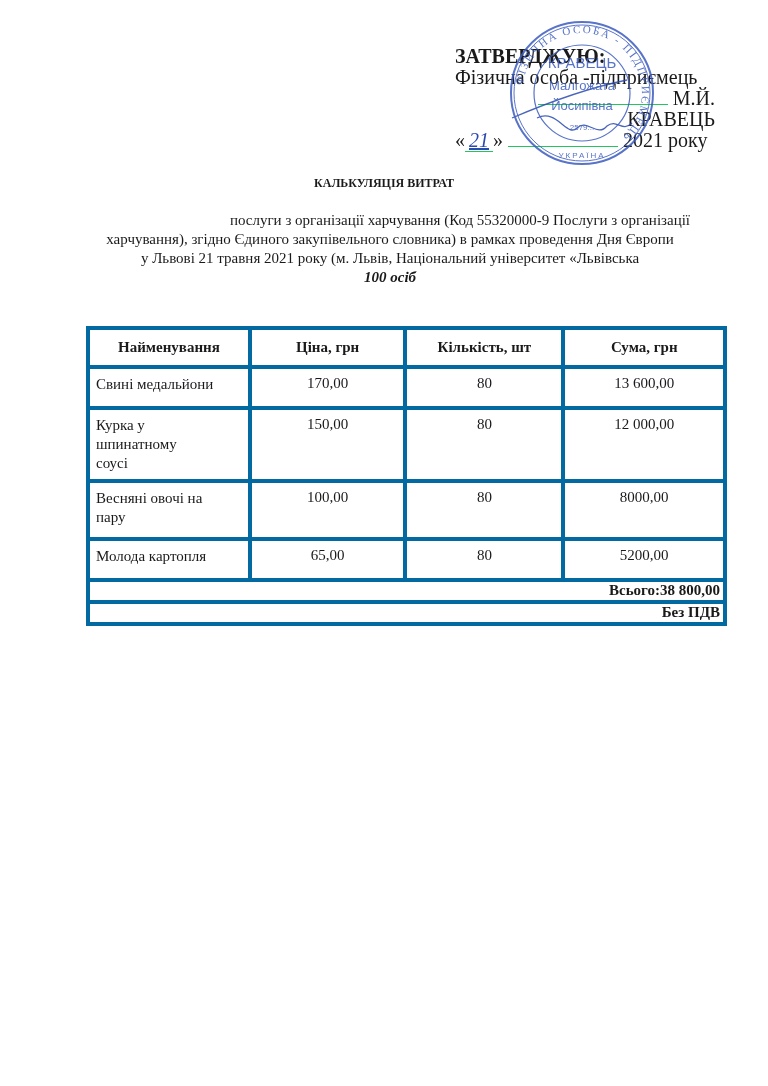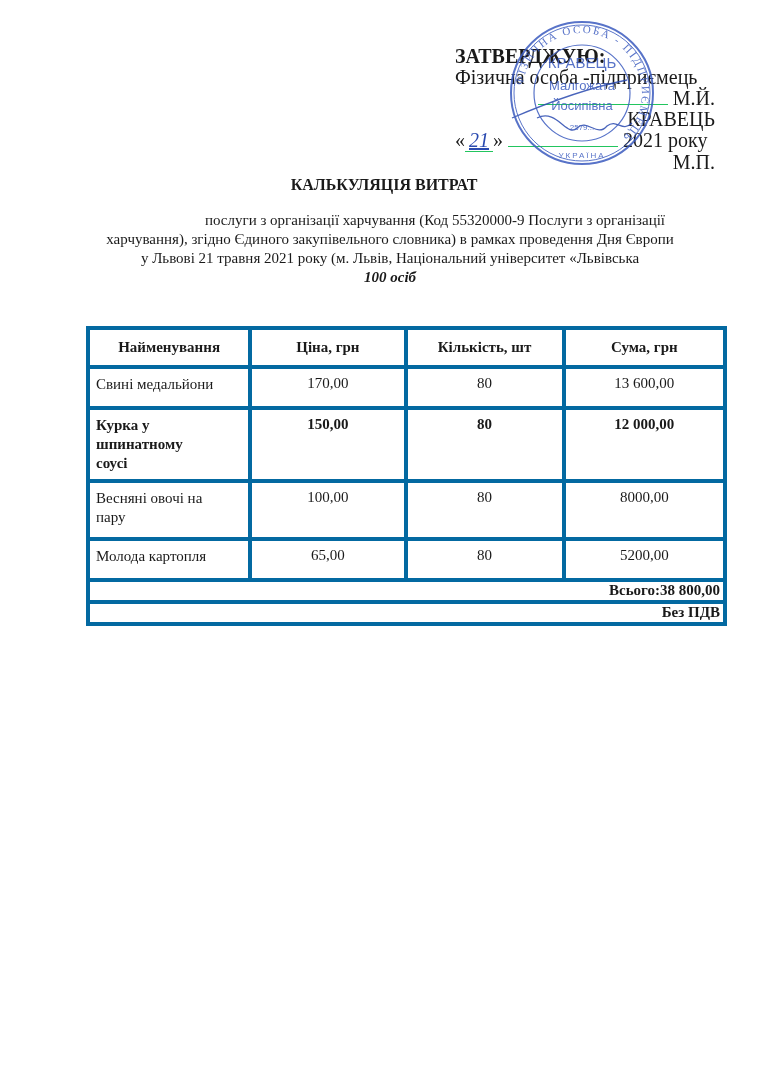--- a/index.html
+++ b/index.html
@@ -6,54 +6,53 @@
   body {
     width: 768px; height: 1086px; background: #ffffff; position: relative; overflow: hidden;
     font-family: "Liberation Serif", "DejaVu Serif", serif; color: #1a1a1a;
   }
   .approve { position: absolute; left: 455px; top: 46px; width: 260px; font-size: 20px; line-height: 21px; }
   .approve .bold { font-weight: bold; }
   .approve .right { text-align: right; }
   .approve .sigline { position: relative; }
   .approve .underline-fill { display: inline-block; border-bottom: 1px solid #22c55e; text-decoration: underline; }
   .stamp { position: absolute; left: 507px; top: 18px; width: 150px; height: 150px; pointer-events: none; opacity: 0.85; }
-  .title { position: absolute; left: 0; width: 768px; top: 176px; text-align: center; font-weight: bold; font-size: 16px; }
+  .title { position: absolute; left: 0; width: 768px; top: 176px; text-align: center; font-weight: bold; font-size: 12px; }
   .desc { position: absolute; left: 90px; width: 600px; top: 211px; text-align: center; font-size: 15px; line-height: 19px; }
   .desc p { margin: 0; }
-  .desc .first { text-indent: 90px; text-align: center; padding-left: 0; }
+  .desc .first { text-indent: 90px; text-align: right; padding-left: 0; }
   .persons { font-style: italic; font-weight: bold; }
   table.calc { position: absolute; left: 86px; top: 326px; border-collapse: collapse; font-size: 15px; width: 641px; }
   table.calc td, table.calc th { border: 4px solid #0369a1; vertical-align: top; padding: 6px 6px; }
   table.calc th { font-weight: bold; text-align: center; height: 23px; vertical-align: middle; }
   table.calc td.num { text-align: center; }
   table.calc td.sum { text-align: center; }
   table.calc td.name { text-align: left; line-height: 19px; }
   table.calc tr.r1 td { height: 25px; }
-  table.calc tr.r2 td { height: 44px; font-weight: bold; }
+  table.calc tr.r2 td { height: 44px; }
   table.calc tr.r3 td { height: 42px; }
   table.calc tr.r4 td { height: 25px; }
   table.calc tr.total td { text-align: right; font-weight: bold; padding: 0 3px; height: 18px; }
   .col1 { width: 148px; } .col2 { width: 146px; } .col3 { width: 147px; } .col4 { width: 152px; }
 </style>
 </head>
 <body>
 
 <div class="approve">
   <div class="bold">ЗАТВЕРДЖУЮ:</div>
   <div>Фізична особа -підприємець</div>
   <div class="right sigline">
     <span class="underline-fill" style="width:130px;"></span>
     <span>М.Й. КРАВЕЦЬ</span>
   </div>
   <div>
     «<span class="underline-fill" style="width:28px;text-align:center;font-style:italic;color:#2a4ab0;">21</span>»
     <span class="underline-fill" style="width:110px;"></span>
     <span>2021 року</span>
   </div>
-  <div class="right">М.П.</div>
 </div>
 
 <svg class="stamp" viewBox="0 0 150 150">
   <defs>
     <path id="ringPath" d="M 75 75 m -60 0 a 60 60 0 1 1 120 0 a 60 60 0 1 1 -120 0"></path>
   </defs>
   <circle cx="75" cy="75" r="71" fill="none" stroke="#3b5bbf" stroke-width="2"></circle>
   <circle cx="75" cy="75" r="68" fill="none" stroke="#3b5bbf" stroke-width="1"></circle>
   <circle cx="75" cy="75" r="48" fill="none" stroke="#3b5bbf" stroke-width="1.2"></circle>
   <text font-size="11" fill="#3b5bbf" letter-spacing="2" font-family="'Liberation Serif', serif">

